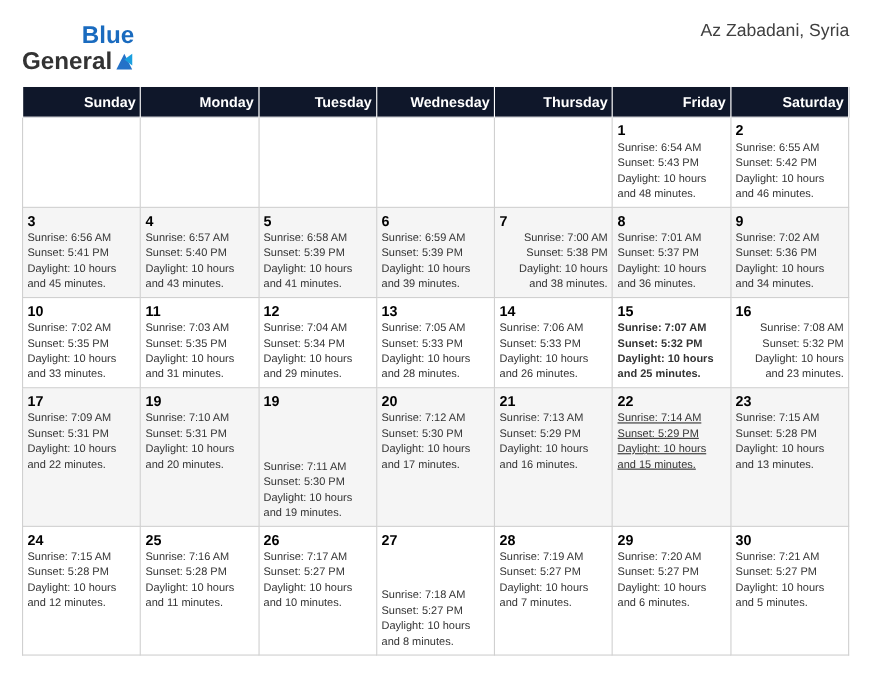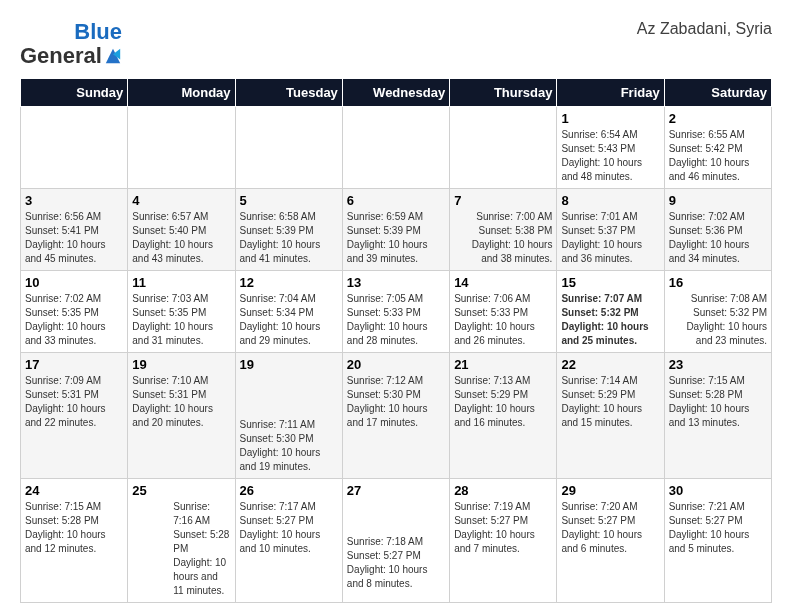--- a/index.html
+++ b/index.html
@@ -251,41 +251,41 @@
 Daylight: 10 hours and 17 minutes.</div>
         </td>
         <td>
           <div class="day-number">21</div>
           <div class="day-info" style="white-space: pre-line;">Sunrise: 7:13 AM
 Sunset: 5:29 PM
 Daylight: 10 hours and 16 minutes.</div>
         </td>
         <td>
           <div class="day-number">22</div>
-          <div class="day-info" style="white-space: pre-line;">Sunrise: 7:14 AM
+          <div class="day-info" style="white-space: pre-line; text-decoration: underline;">Sunrise: 7:14 AM
 Sunset: 5:29 PM
 Daylight: 10 hours and 15 minutes.</div>
         </td>
         <td>
           <div class="day-number">23</div>
           <div class="day-info" style="white-space: pre-line;">Sunrise: 7:15 AM
 Sunset: 5:28 PM
 Daylight: 10 hours and 13 minutes.</div>
         </td>
       </tr>
       <tr>
         <td>
           <div class="day-number">24</div>
           <div class="day-info" style="white-space: pre-line;">Sunrise: 7:15 AM
 Sunset: 5:28 PM
 Daylight: 10 hours and 12 minutes.</div>
         </td>
         <td>
           <div class="day-number">25</div>
-          <div class="day-info" style="white-space: pre-line; margin-left: 41px;">Sunrise: 7:16 AM
+          <div class="day-info" style="white-space: pre-line;">Sunrise: 7:16 AM
 Sunset: 5:28 PM
 Daylight: 10 hours and 11 minutes.</div>
         </td>
         <td>
           <div class="day-number">26</div>
           <div class="day-info" style="white-space: pre-line;">Sunrise: 7:17 AM
 Sunset: 5:27 PM
 Daylight: 10 hours and 10 minutes.</div>
         </td>
         <td>

